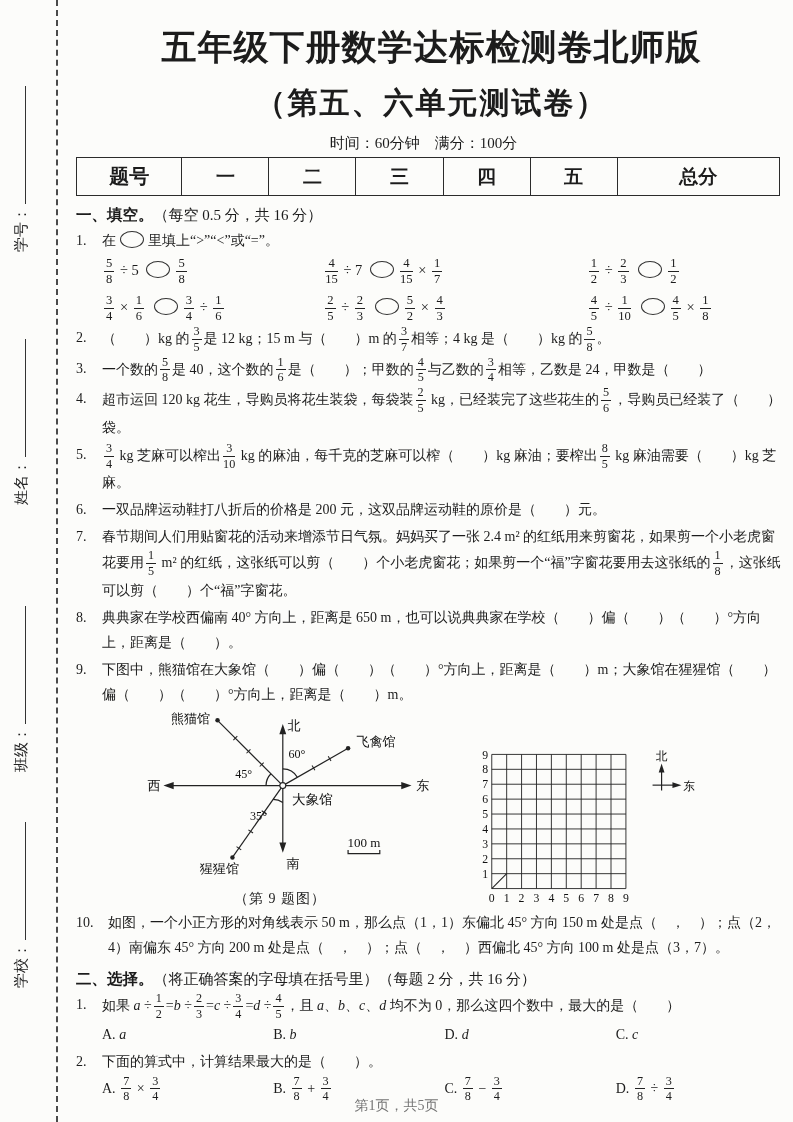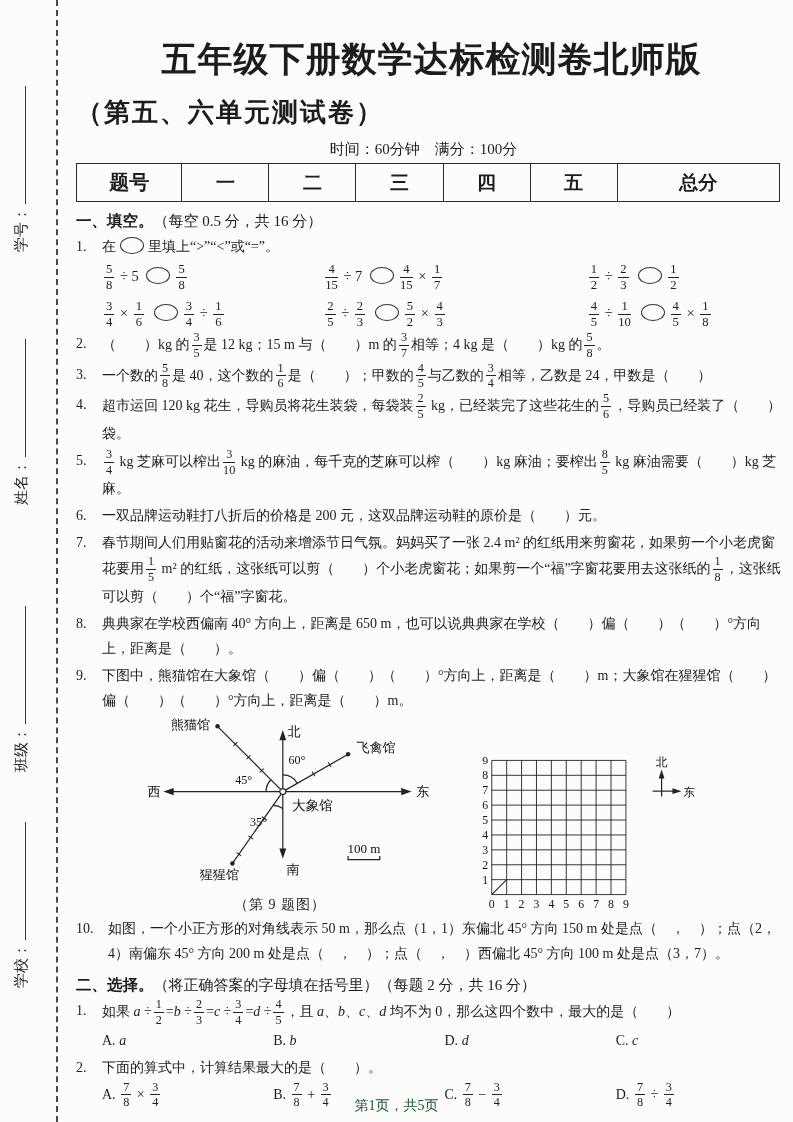--- a/index.html
+++ b/index.html
@@ -5,22 +5,22 @@
   html,body{margin:0;padding:0;background:#e9e9e7;}
   .page{position:relative;width:793px;height:1122px;background:#fcfcfa;overflow:hidden;
         font-family:"Liberation Serif","DejaVu Serif",serif;color:#1c1c1c;}
   
   .dash-divider{position:absolute;left:56px;top:0;bottom:0;width:0;border-left:2px dashed #4a4a4a;}
   .side-field{position:absolute;left:12px;transform:rotate(-90deg);transform-origin:left top;
               white-space:nowrap;font-size:15px;color:#222;}
   .side-line{display:inline-block;width:118px;height:4px;border-bottom:1.6px solid #333;margin-left:3px;}
   
   .content{position:absolute;left:76px;top:0;width:711px;}
-  .exam-title{margin-top:36px;text-align:center;font-size:35px;font-weight:bold;letter-spacing:1px;}
-  .exam-subtitle{margin-top:12px;text-align:left;font-size:26px;font-weight:bold;letter-spacing:2px;}
+  .exam-title{margin-top:24px;text-align:center;font-size:35px;font-weight:bold;letter-spacing:1px;}
+  .exam-subtitle{margin-top:12px;text-align:center;font-size:30px;font-weight:bold;letter-spacing:2px;}
   .exam-meta{margin-top:10px;text-align:center;font-size:15px;padding-right:16px;}
   
   table.score{width:99%;border-collapse:collapse;margin-top:4px;padding-left:8px;}
   table.score td{border:1.7px solid #2b2b2b;height:35px;text-align:center;
                  font-size:19px;font-weight:bold;}
   table.score td.c0{width:15%;font-size:20px;}
   
   .sec-heading{margin-top:9px;font-size:15px;}
   .sec-heading b{font-size:15.5px;}
   .q{display:flex;margin-top:2px;font-size:14px;line-height:25px;}
@@ -41,21 +41,21 @@
   .diagram{text-align:center;}
   .diagram svg{display:block;}
   .diagram text{fill:#111;}
   .diagram line,.diagram path{stroke:#222;fill:none;}
   .diagram polygon,.diagram circle.dot{fill:#222;stroke:none;}
   .diag-caption{font-size:14px;margin-top:13px;letter-spacing:1px;}
   
   .opts{display:flex;margin:1px 0 2px 26px;font-size:14px;line-height:25px;}
   .opts .opt{flex:1;}
   .page-footer{position:absolute;bottom:7px;left:0;width:100%;text-align:center;
-               font-size:14px;color:#14532d;}
+               font-size:14px;color:#737373;}
 </style>
 </head>
 <body>
 
 <div class="page">
 
   <div class="dash-divider"></div>
   <div class="side-field" style="top:252px">
     <span>学号：</span><span class="side-line"></span>
   </div>

